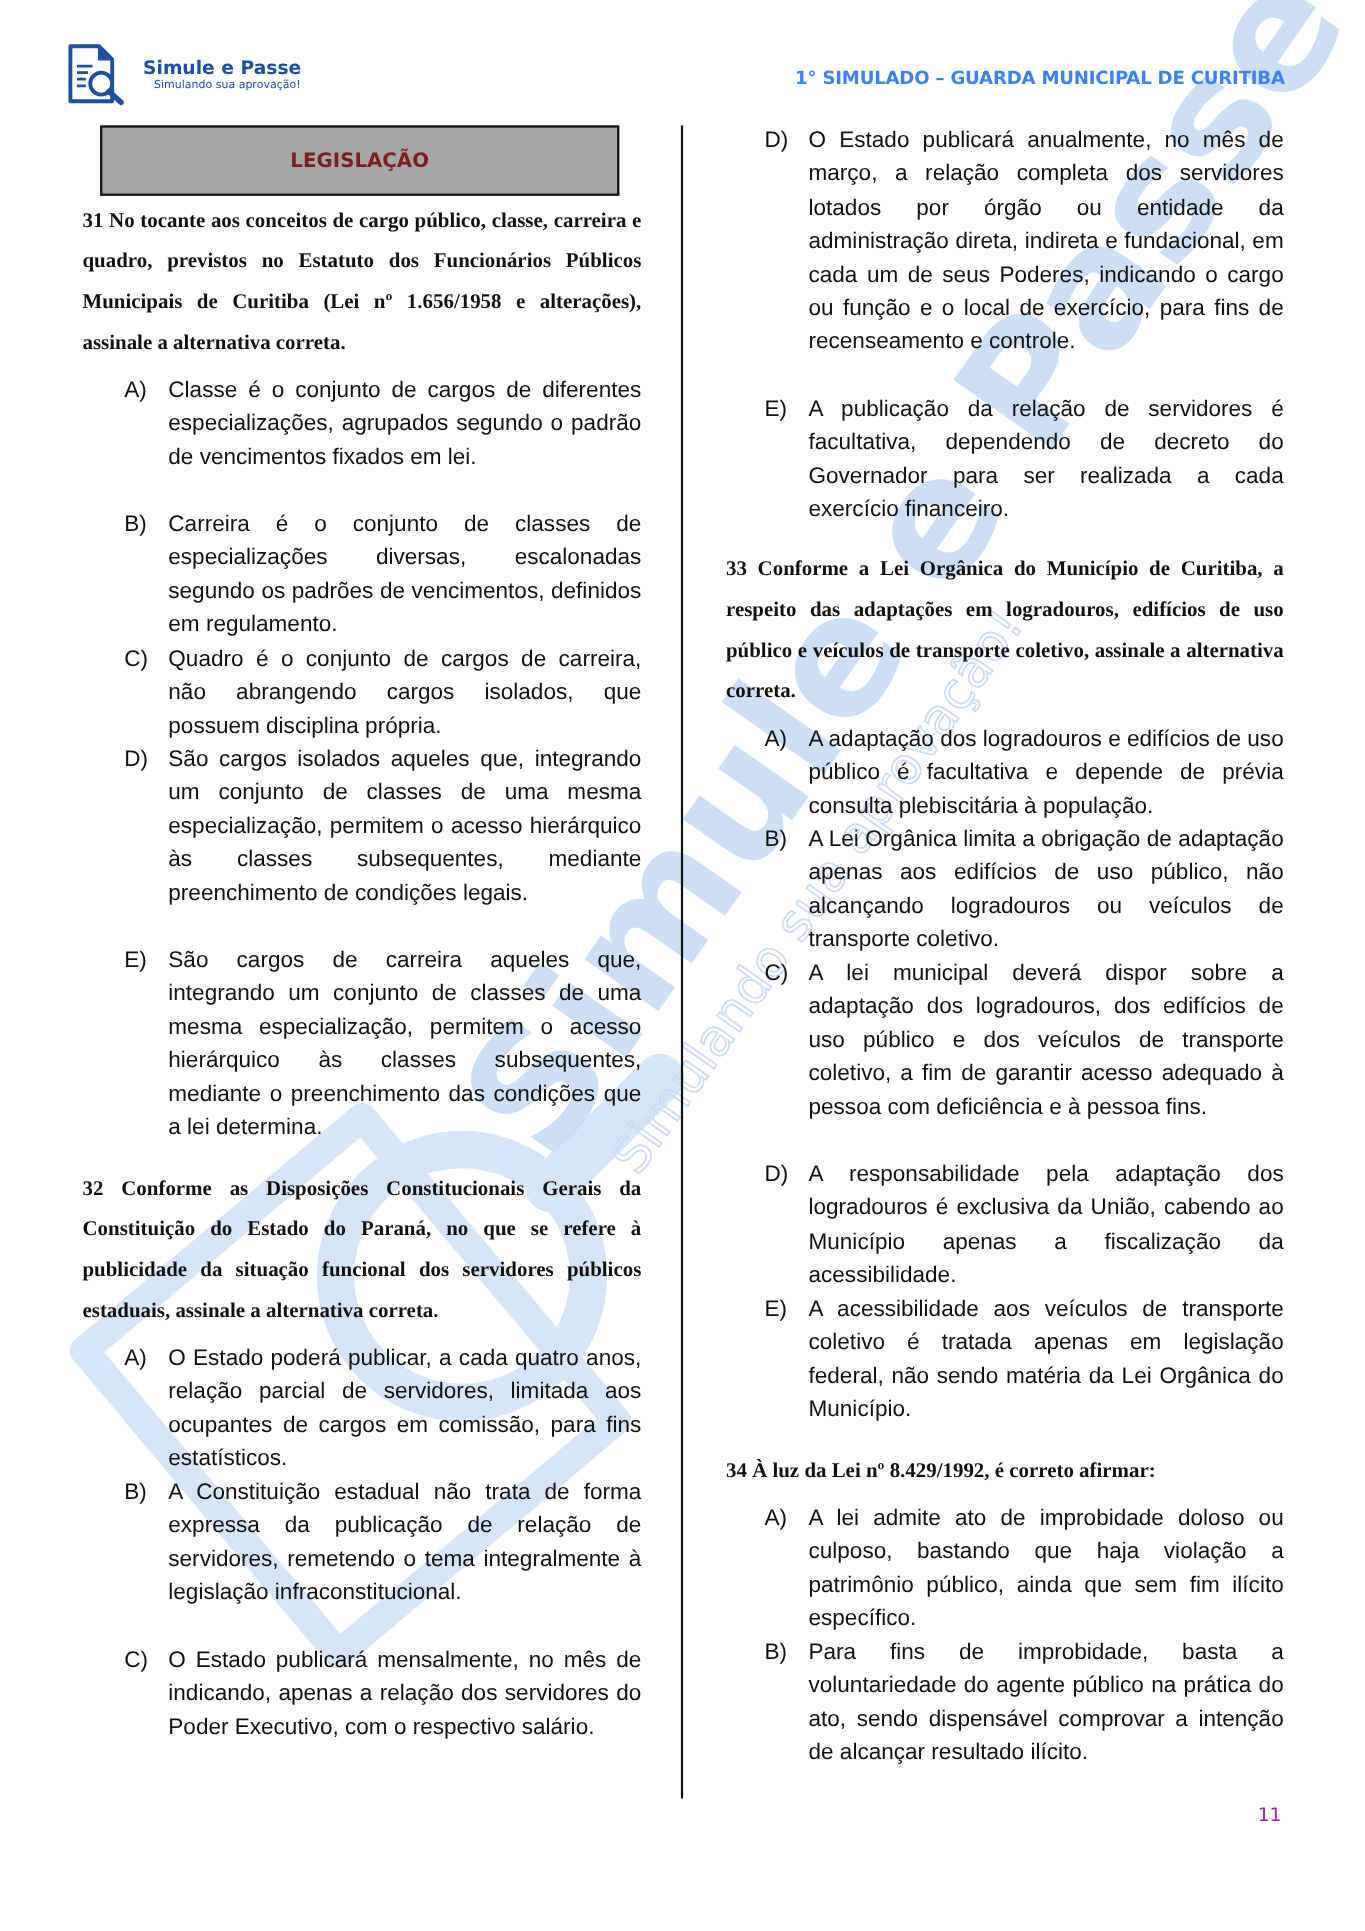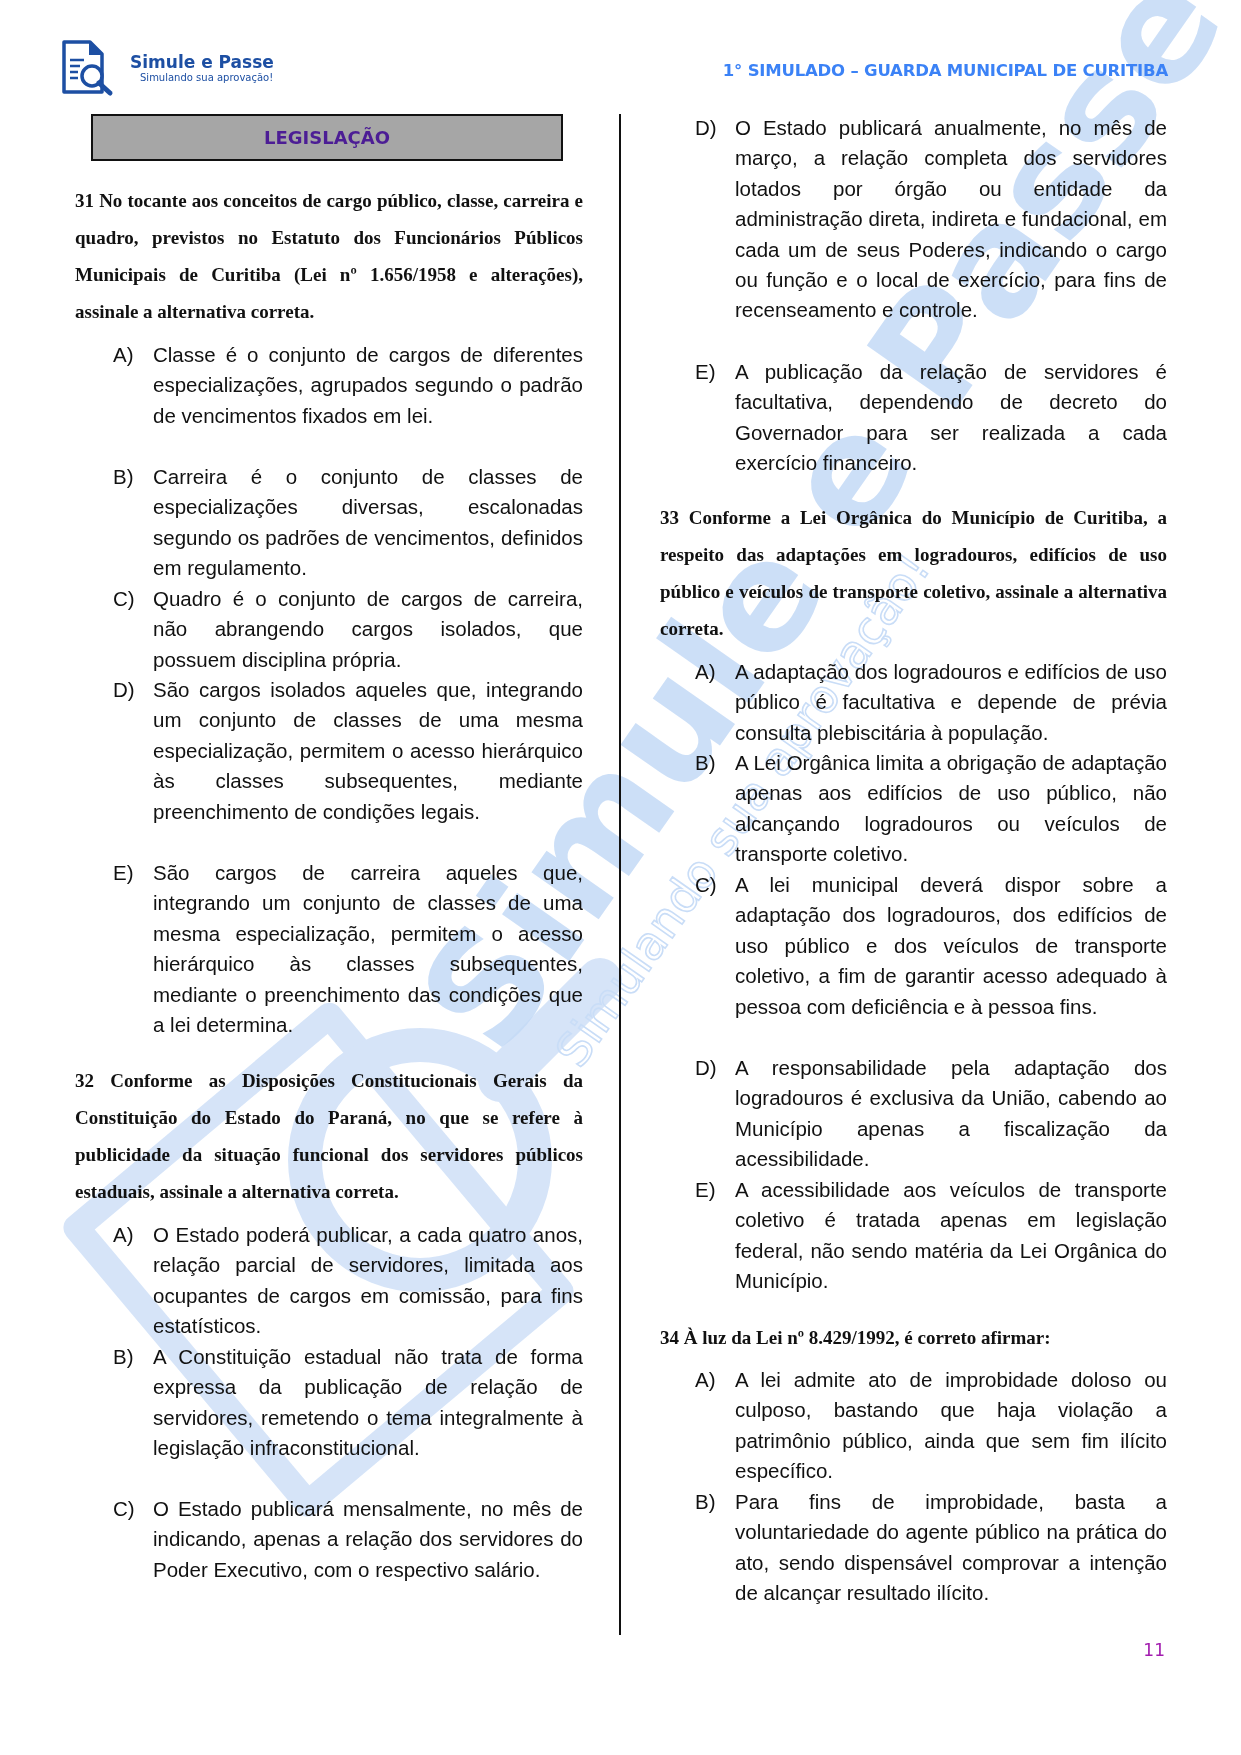--- a/index.html
+++ b/index.html
@@ -6,22 +6,22 @@
   body { width: 1241px; height: 1755px; position: relative; overflow: hidden;
          font-family: "Liberation Sans", sans-serif; color: #111; }
   .watermark { position: absolute; left: 0; top: 0; width: 1241px; height: 1755px; pointer-events: none; z-index: 0; }
   .header-logo { position: absolute; left: 60px; top: 38px; display: flex; align-items: center; z-index: 2; }
   .logo-icon { width: 62px; height: 60px; }
   .logo-text { margin-left: 8px; }
   .logo-title { font-family: "DejaVu Sans", sans-serif; font-weight: bold; font-size: 17px; color: #1d4fa3; line-height: 20px; }
   .logo-tagline { font-family: "DejaVu Sans", sans-serif; font-size: 10px; color: #1d4fa3; margin-left: 10px; line-height: 12px; }
   .header-title { position: absolute; right: 73px; top: 61px; font-family: "DejaVu Sans", sans-serif; font-weight: bold; font-size: 16.5px; color: #3b82f6; z-index: 2; letter-spacing: -0.2px; }
   .col-divider { position: absolute; left: 619px; top: 114px; width: 2px; height: 1521px; background: #111; z-index: 2; }
-  .section-box { position: absolute; left: 91px; top: 114px; width: 472px; height: 47px; background: #a6a6a6; border: 2px solid #111; box-sizing: border-box;
-                 display: flex; align-items: center; justify-content: center; font-family: "DejaVu Sans", sans-serif; font-weight: bold; font-size: 18px; color: #4c1d95; z-index: 2; }
+  .section-box { position: absolute; left: 91px; top: 114px; width: 472px; height: 64px; background: #a6a6a6; border: 2px solid #111; box-sizing: border-box;
+                 display: flex; align-items: center; justify-content: center; font-family: "DejaVu Sans", sans-serif; font-weight: bold; font-size: 18px; color: #7f1d1d; z-index: 2; }
   .question { position: absolute; font-weight: bold; font-size: 19px; line-height: 37px; text-align: justify; text-align-last: left; font-family: Liberation Serif, serif; }
   .option { position: absolute; display: flex; font-size: 20.5px; line-height: 30.4px; }
   .opt-letter { width: 40px; flex: none; }
   .opt-text { flex: 1; text-align: justify; text-align-last: left; }
   .page-number { position: absolute; right: 76px; top: 1640px; font-family: "DejaVu Sans", sans-serif; font-size: 17px; color: #a21caf; z-index: 2; }
 </style>
 </head>
 <body>
 
 <svg class="watermark" viewBox="0 0 1241 1755">

